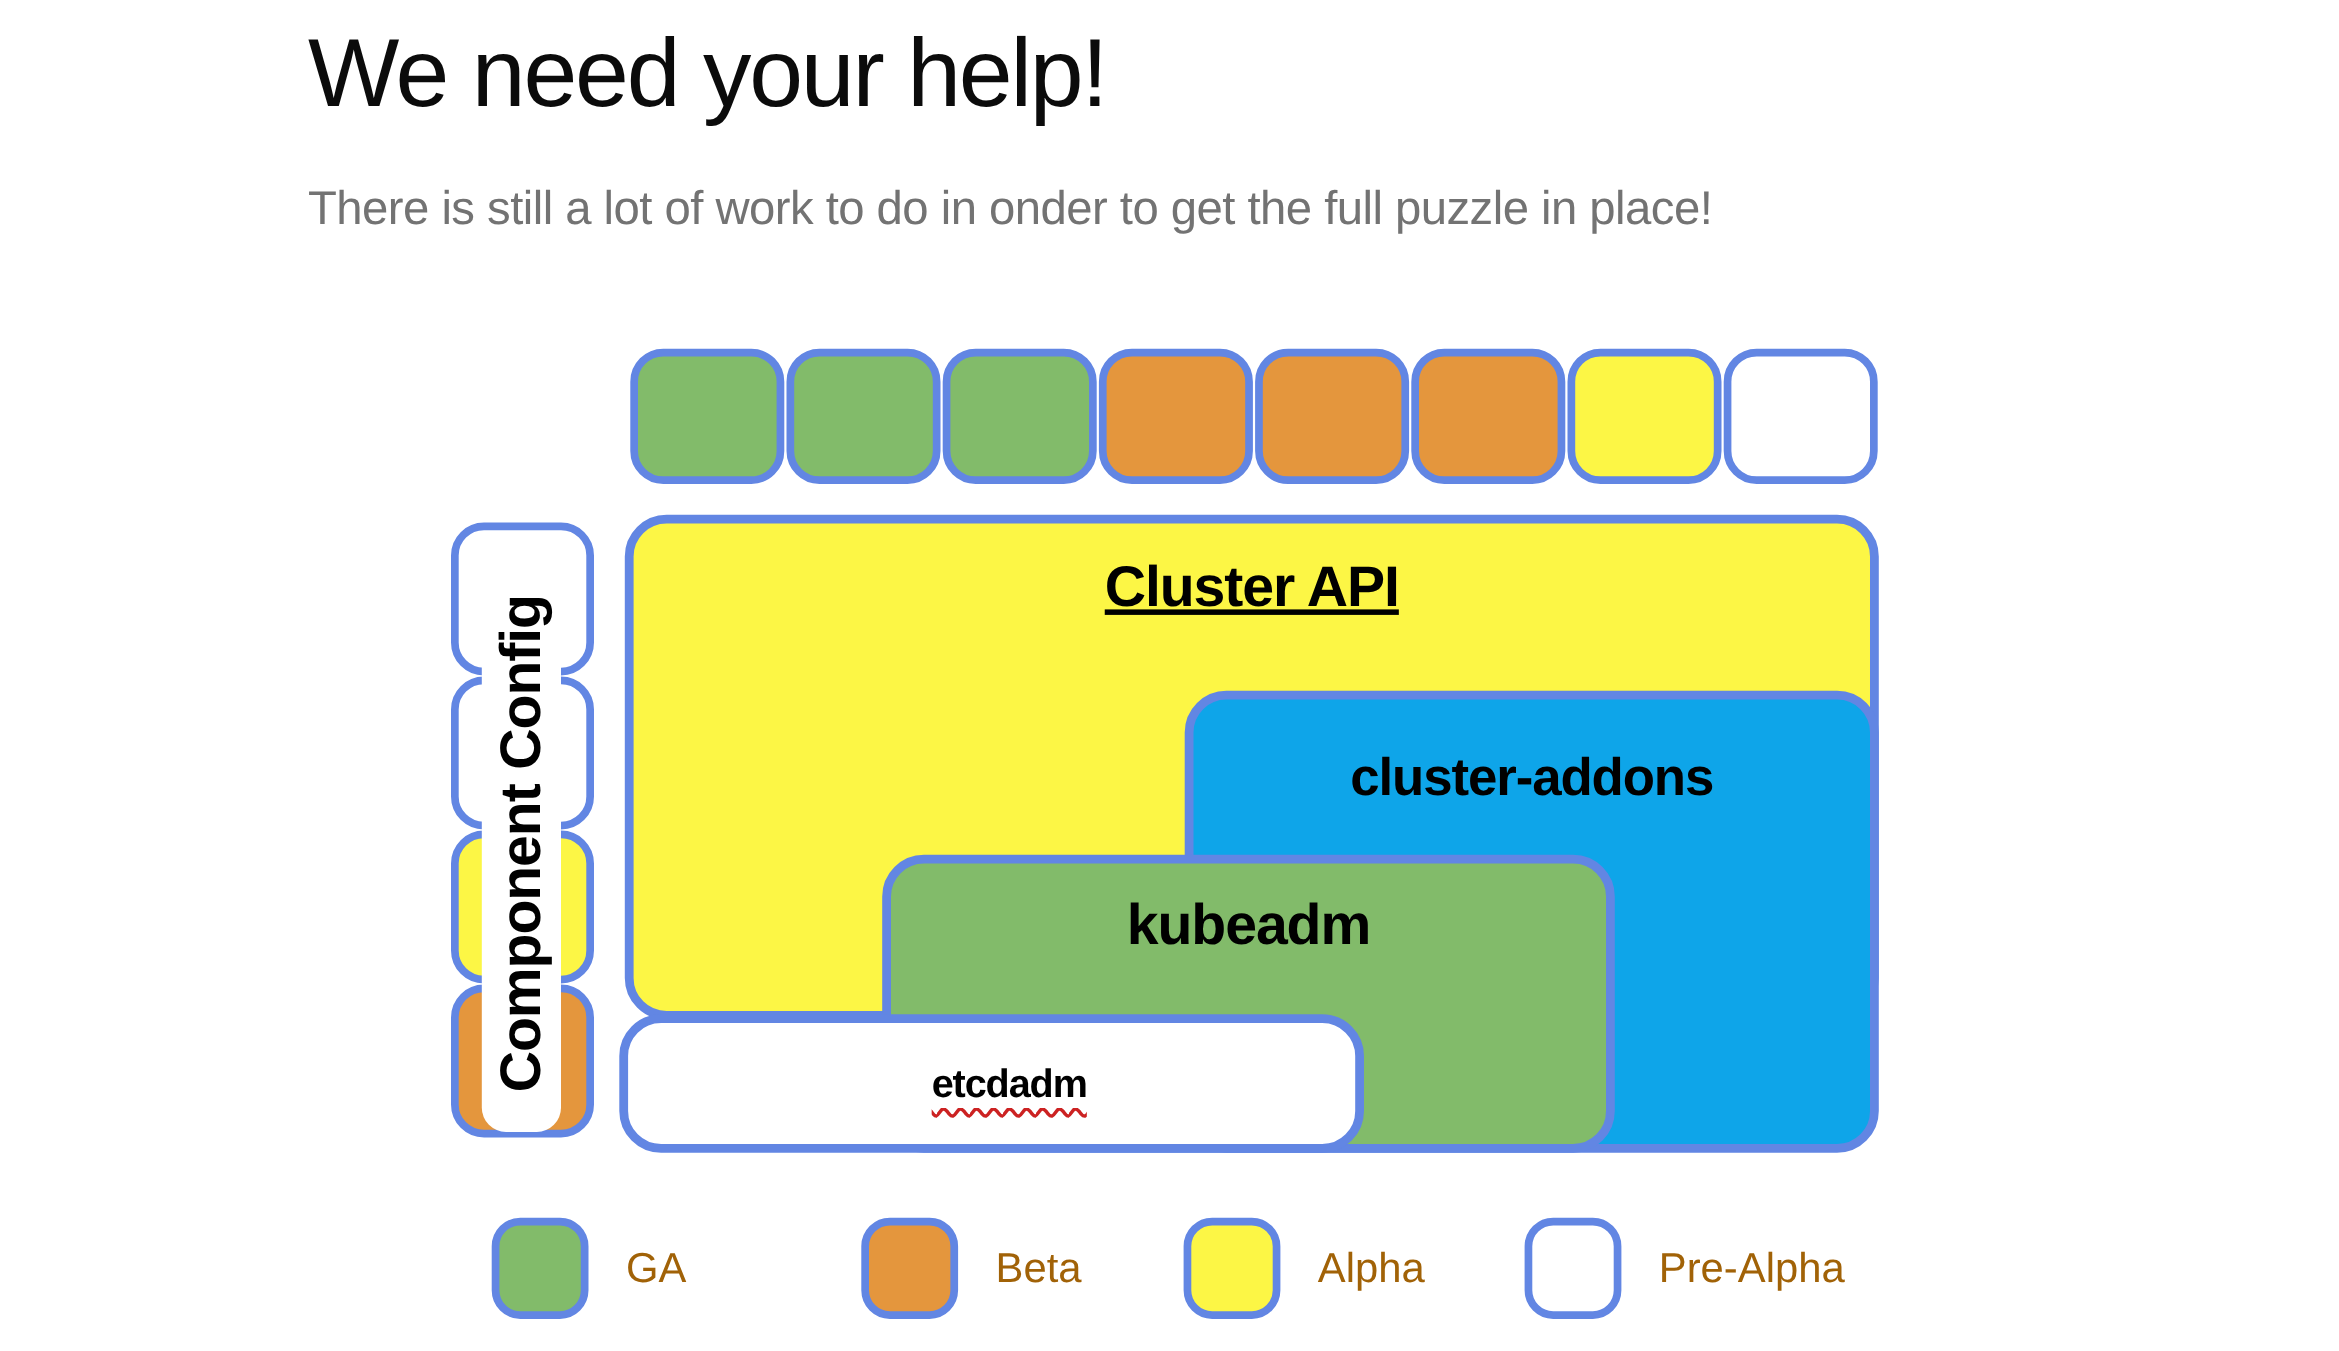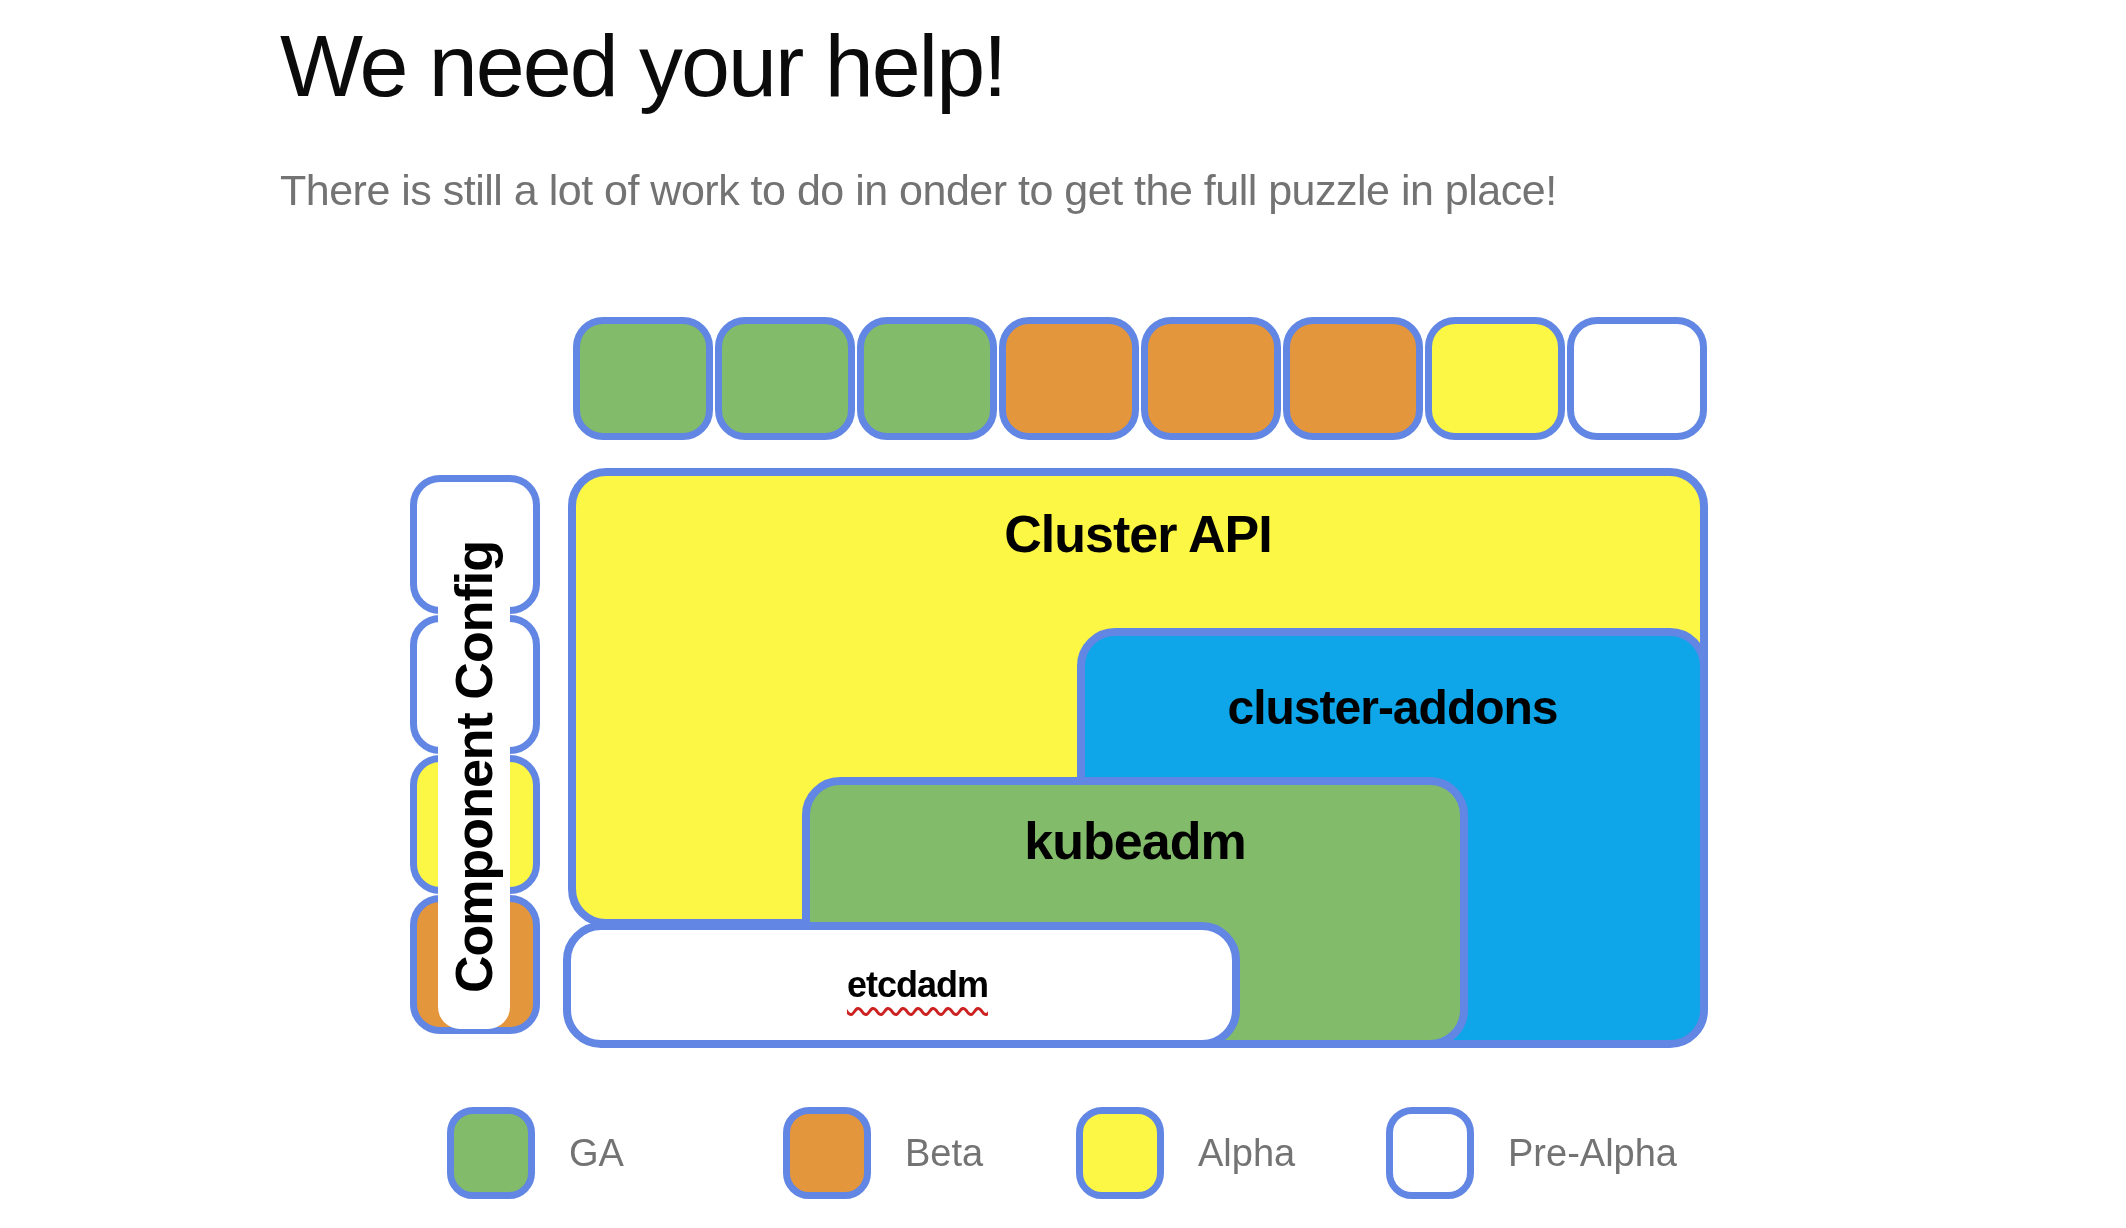--- a/index.html
+++ b/index.html
@@ -45,39 +45,39 @@
     display:flex;align-items:center;justify-content:center;overflow:visible;
   }
   .cc-strip span{
     transform:rotate(-90deg);white-space:nowrap;
     font-size:52px;font-weight:700;letter-spacing:-1px;
   }
 
   
   .bigbox{position:absolute;border:8px solid var(--blue);border-radius:38px;}
   .box-label{width:100%;text-align:center;font-weight:700;letter-spacing:-1px;line-height:1;}
-  #cluster-api{left:528px;top:468px;width:1140px;height:459px;background:var(--yellow);z-index:1;}
+  #cluster-api{left:528px;top:468px;width:1140px;height:459px;background:var(--yellow);z-index:1;text-decoration:underline;}
   #cluster-api .box-label{margin-top:32px;font-size:52px;}
   #cluster-addons{left:1037px;top:628px;width:631px;height:420px;background:#0ea5e9;z-index:2;}
   #cluster-addons .box-label{margin-top:48px;font-size:48px;}
   #kubeadm{left:762px;top:777px;width:666px;height:271px;background:var(--green);z-index:3;}
   #kubeadm .box-label{margin-top:30px;font-size:52px;}
   #etcdadm{left:523px;top:922px;width:677px;height:126px;background:#fff;z-index:4;
     display:flex;align-items:center;justify-content:center;}
   #etcdadm .box-label{margin-top:0;font-size:36px;padding-left:32px;}
   #etcdadm .box-label .misspelled{
     text-decoration-line:underline;text-decoration-style:wavy;
     text-decoration-color:var(--squiggle);text-decoration-thickness:3px;
     text-underline-offset:10px;
   }
 
   
   .legend-item{position:absolute;top:1107px;display:flex;align-items:center;}
   .legend-swatch{width:88px;height:92px;border:7px solid var(--blue);border-radius:26px;background:#fff;flex:0 0 auto;}
-  .legend-text{margin-left:34px;font-size:38px;color:#737373;white-space:nowrap;}
+  .legend-text{margin-left:34px;font-size:38px;color:#a16207;white-space:nowrap;}
 </style>
 </head>
 <body>
 
 <div id="canvas">
 
   <div class="title">We need your help!</div>
   <div class="subtitle">There is still a lot of work to do in onder to get the full puzzle in place!</div>
 
   <div class="prov-row" id="prov-row">

